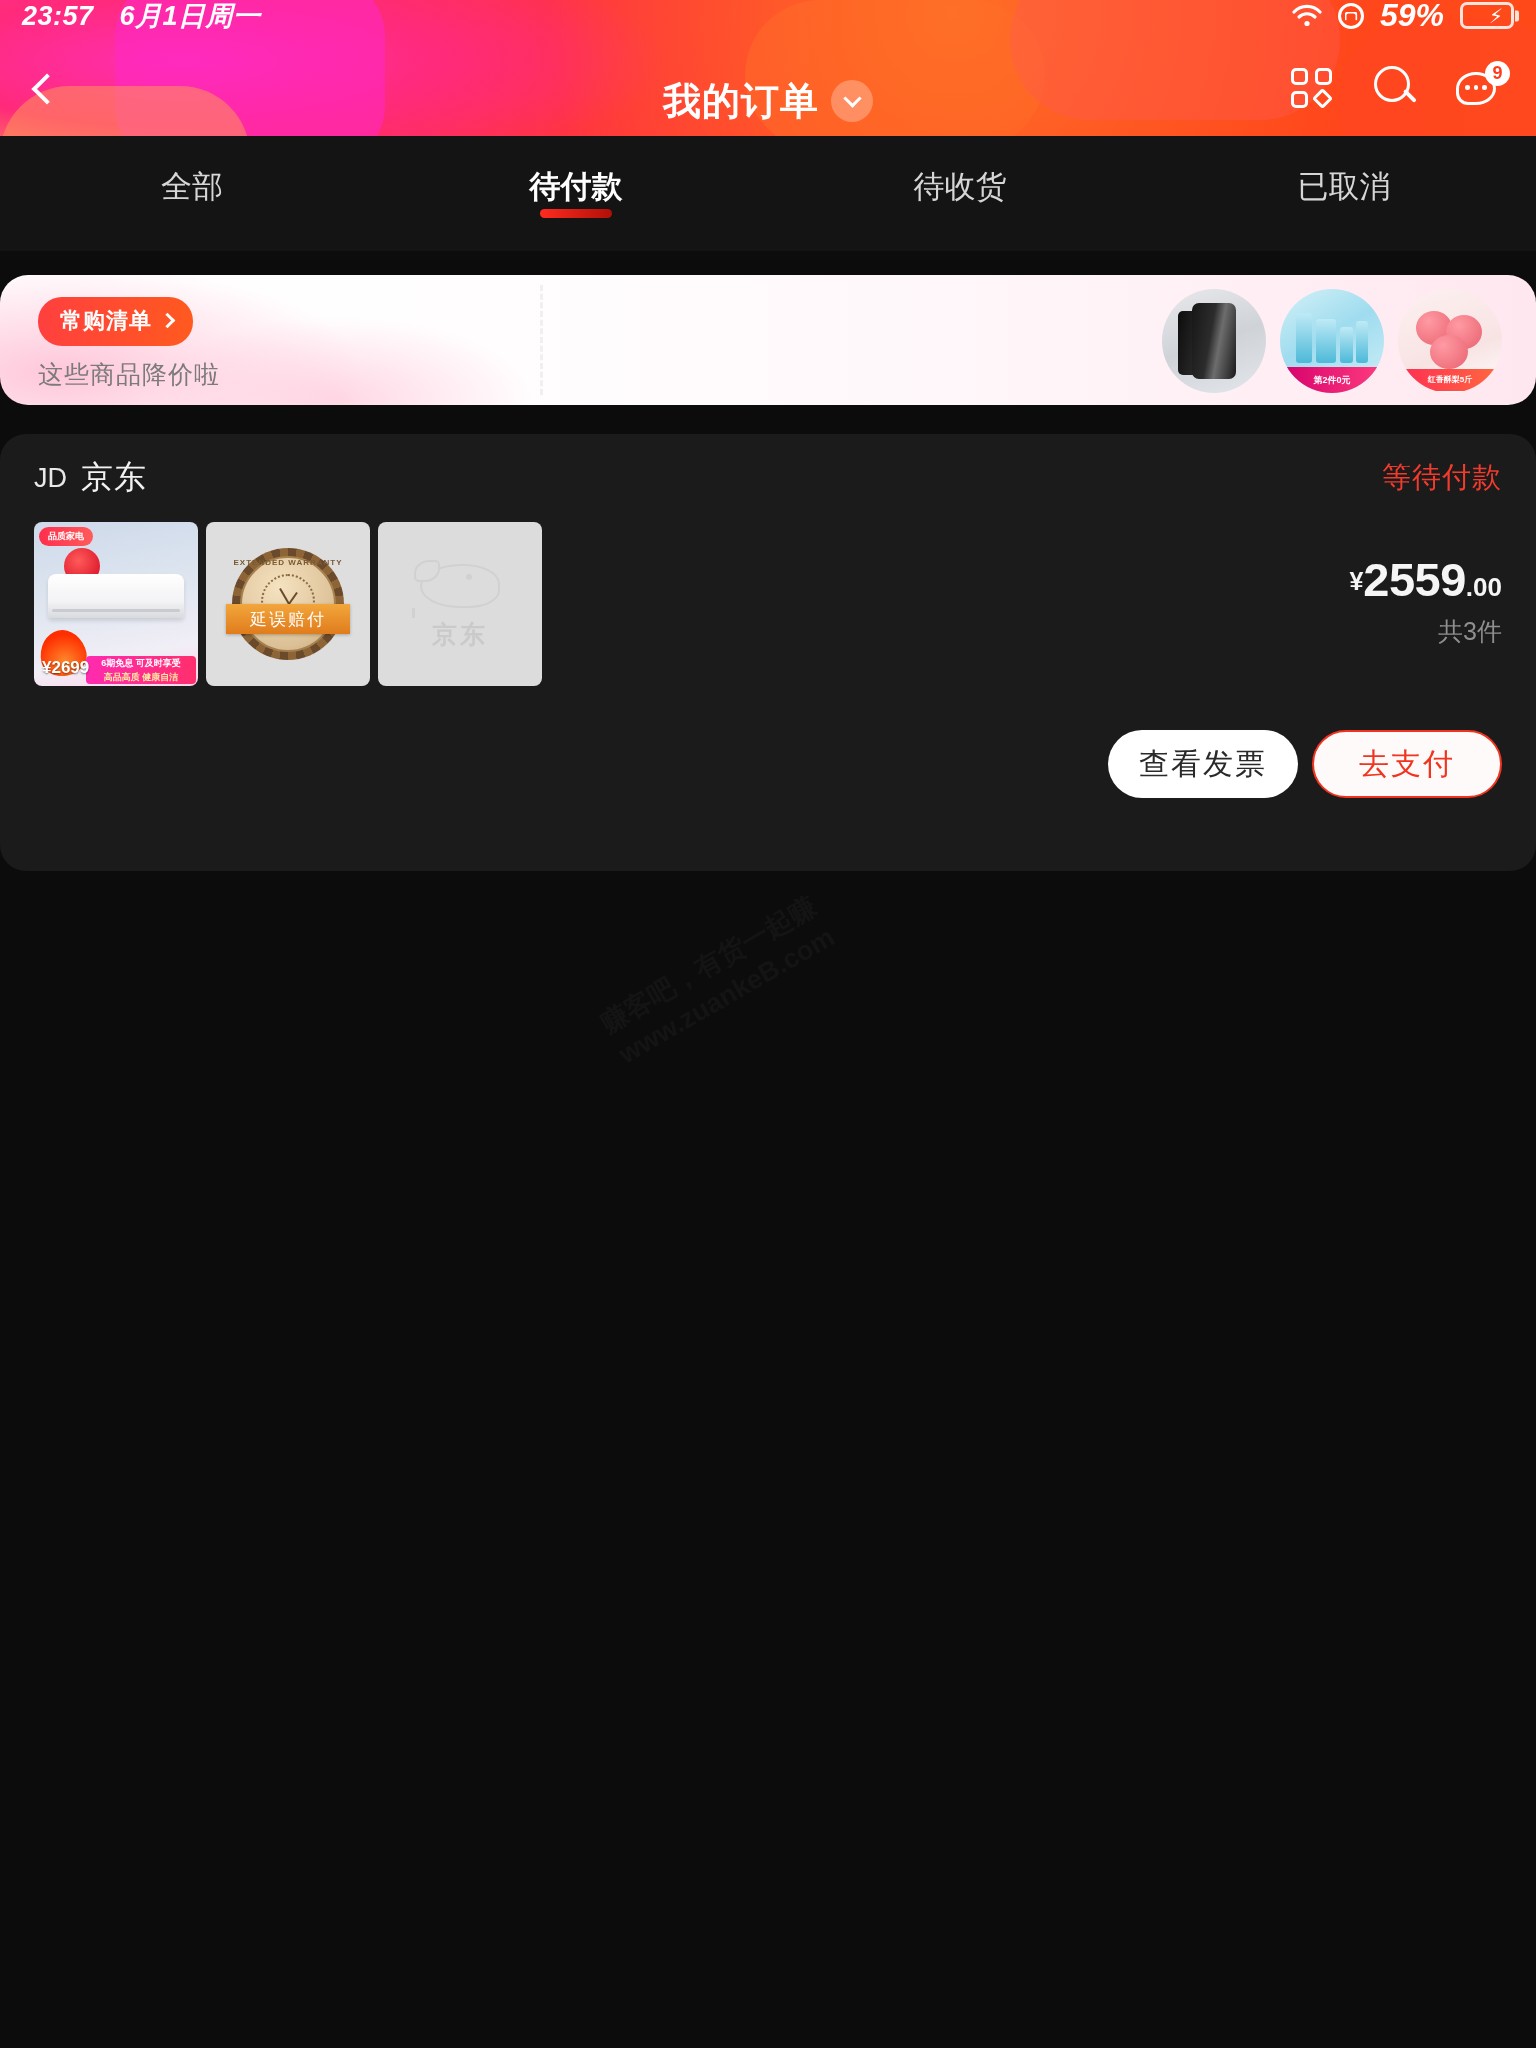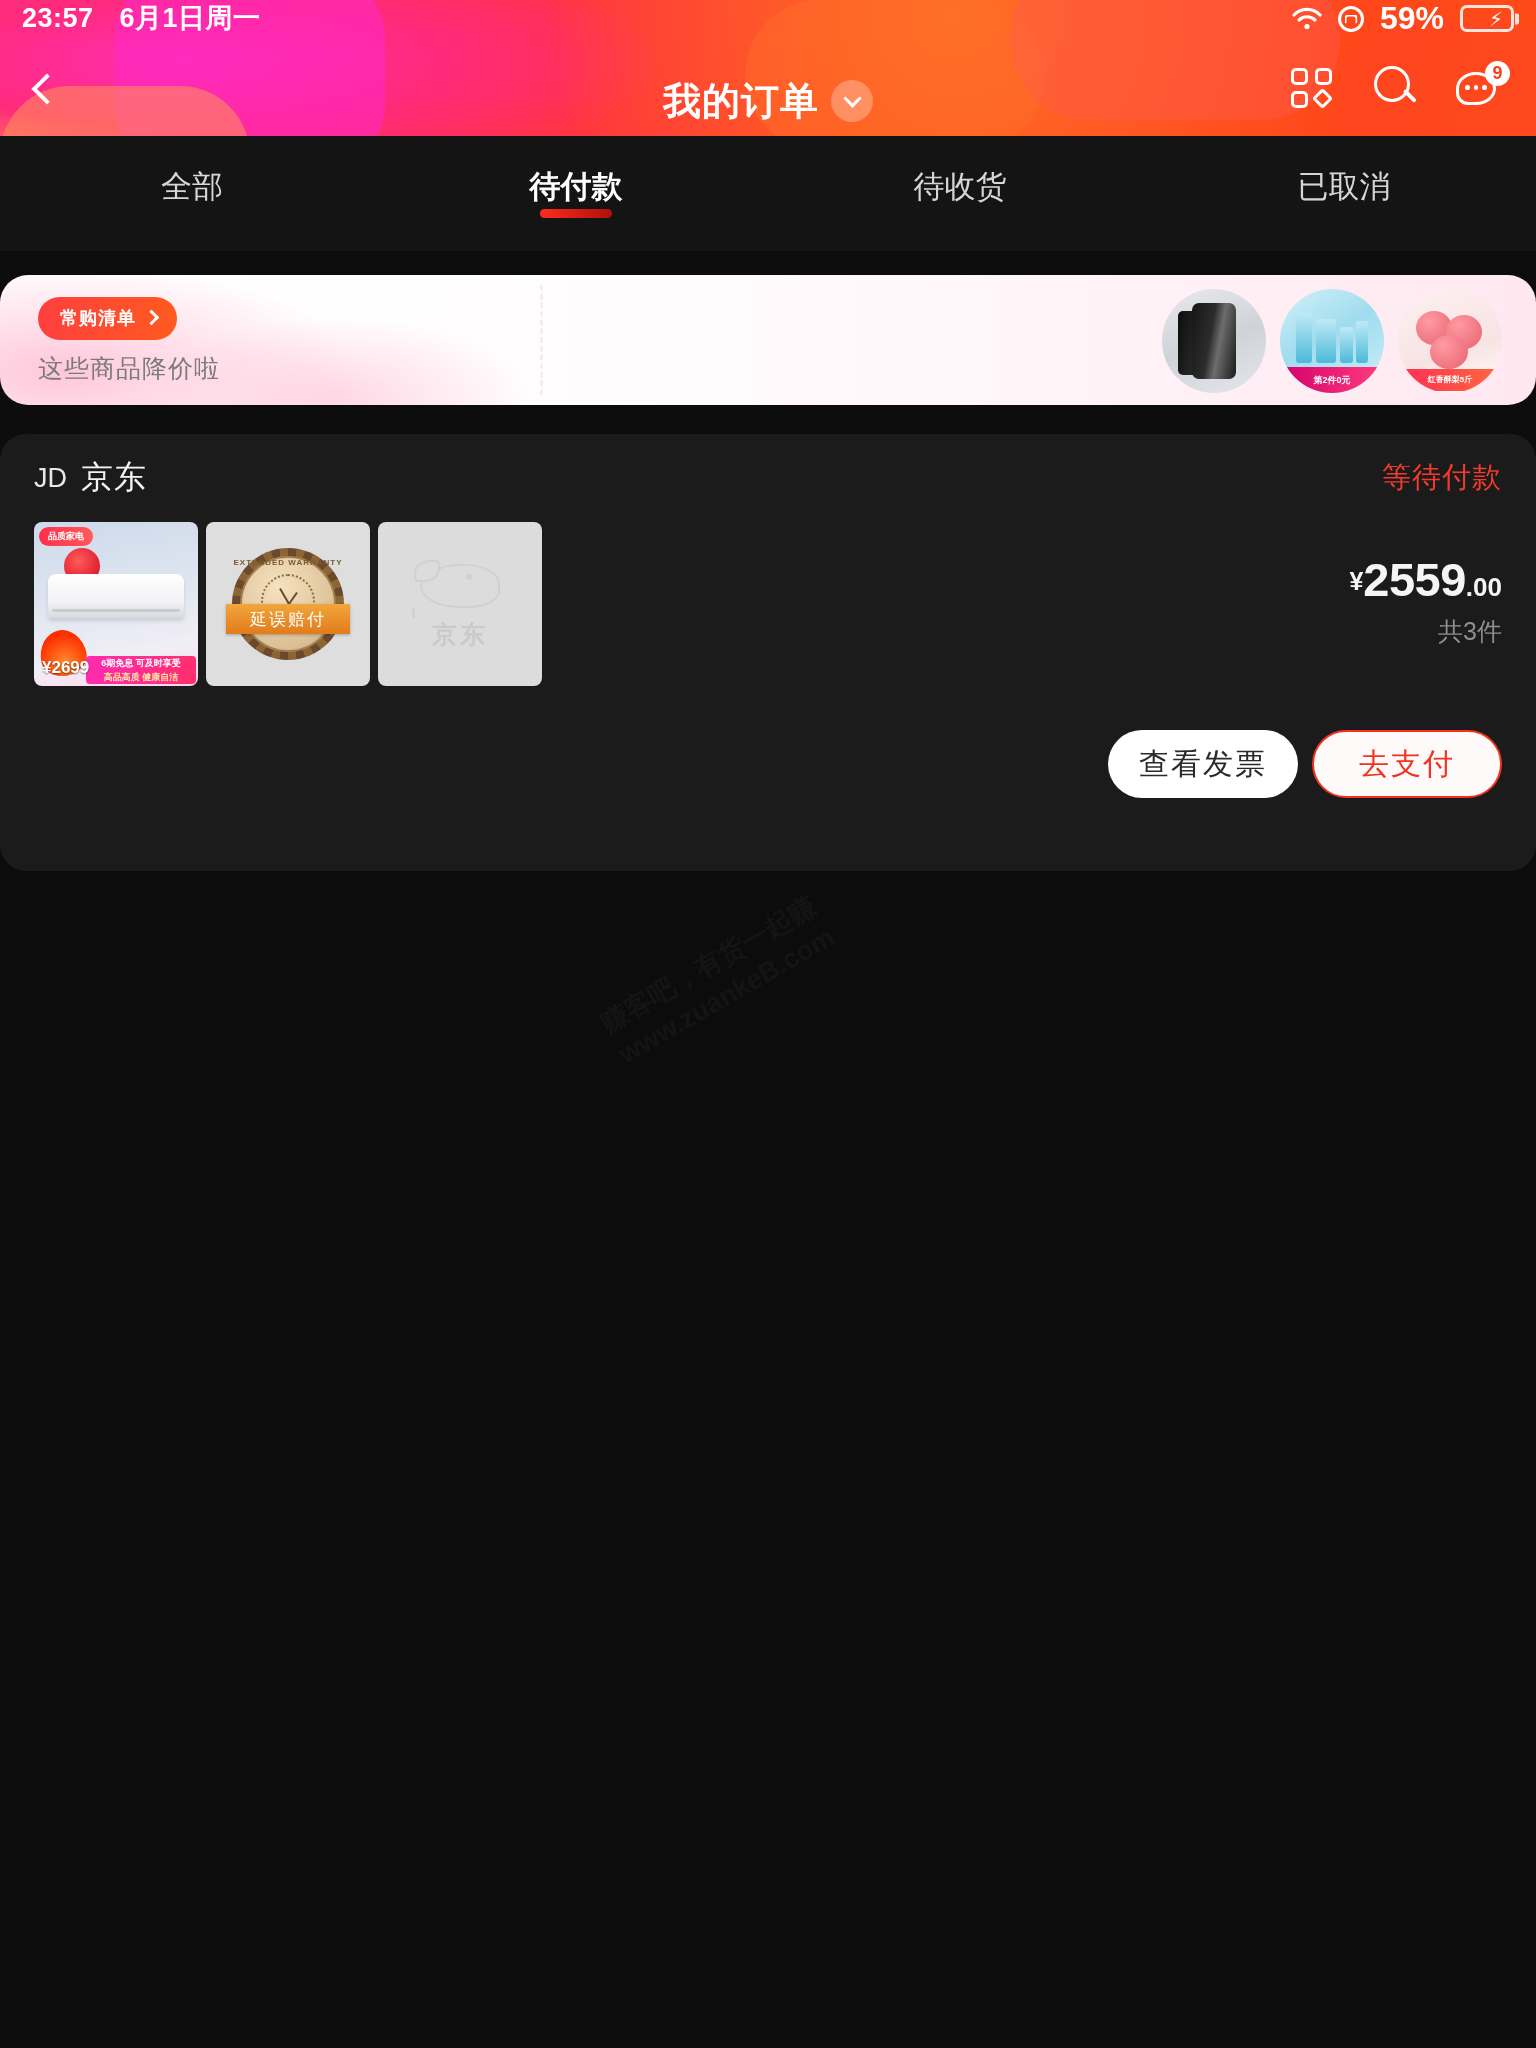--- a/index.html
+++ b/index.html
@@ -6,24 +6,25 @@
   html, body {
     width:1536px; height:2048px;
     background:#0c0c0c;
     font-family:"Liberation Sans", "DejaVu Sans", sans-serif;
     overflow:hidden;
   }
 
   
   .statusbar{
     position:relative; height:42px; width:100%;
-    display:flex; align-items:flex-start;
-    padding:0 22px;
+    display:flex; align-items:flex-end;
+    padding:8px 22px;
     color:#ffffff;
     z-index:5;
+    font-style:italic;
   }
   .sb-left{ display:flex; align-items:center; gap:26px; font-size:27px; font-weight:600; letter-spacing:.5px;}
   .sb-spacer{ flex:1; }
   .sb-right{ display:flex; align-items:center; gap:16px; }
   .sb-pct{ font-size:32px; font-weight:600; }
   .wifi-ico{ width:30px; height:24px; position:relative; display:block; }
   .rot-ico{ width:26px; height:26px; border:3px solid #fff; border-radius:50%; position:relative; }
   .rot-ico::after{
     content:""; position:absolute; left:50%; top:50%; transform:translate(-50%,-50%);
     width:9px; height:7px; border:2.5px solid #fff; border-bottom:none; border-radius:4px 4px 0 0;
@@ -149,21 +150,21 @@
       radial-gradient(ellipse 28% 120% at 4% 75%, rgba(255,180,205,.75) 0%, rgba(255,200,215,0) 70%),
       radial-gradient(ellipse 18% 90% at 22% 95%, rgba(255,190,210,.6) 0%, rgba(255,210,225,0) 70%),
       linear-gradient(90deg,#ffffff 0%, #fffdfe 34%, #fff7fa 62%, #ffeef4 84%, #ffe7f0 100%);
     overflow:hidden;
     z-index:2;
   }
   .banner-left{ position:absolute; left:38px; top:22px; }
   .chip{
     display:inline-flex; align-items:center; gap:8px;
     background:linear-gradient(95deg,#ff3f3f 0%, #ff5a1e 100%);
-    color:#fff; font-size:18px; font-weight:700;
+    color:#fff; font-size:22px; font-weight:700;
     padding:9px 20px 10px 22px; border-radius:24px;
     letter-spacing:1px;
   }
   .chip .cv{
     width:11px; height:11px; border-right:3px solid #fff; border-bottom:3px solid #fff;
     transform:rotate(-45deg); margin-left:2px; margin-top:-1px;
   }
   .banner-sub{ margin-top:12px; font-size:25px; color:#7b7b7b; letter-spacing:1px; }
   .banner-divider{
     position:absolute; left:540px; top:10px; width:0; height:110px;

